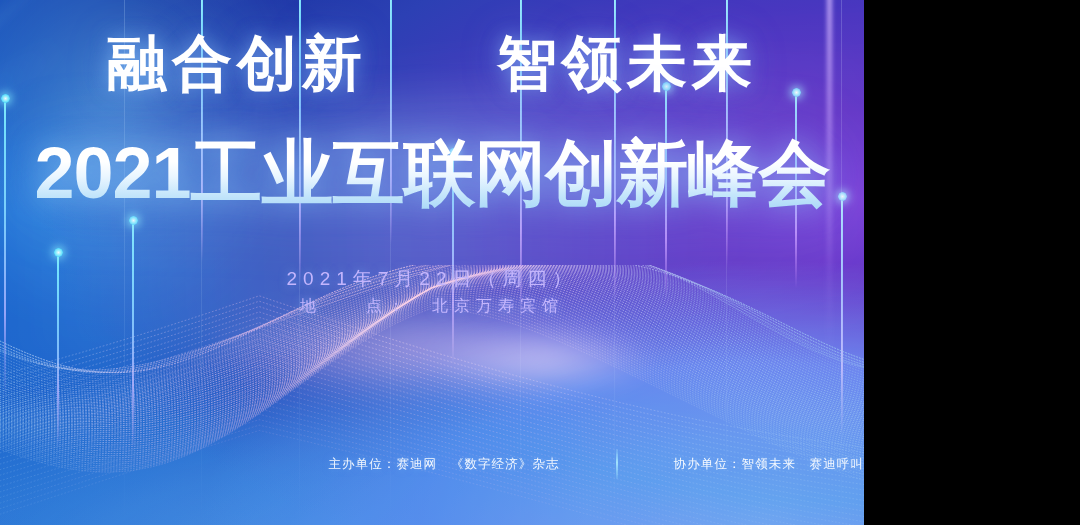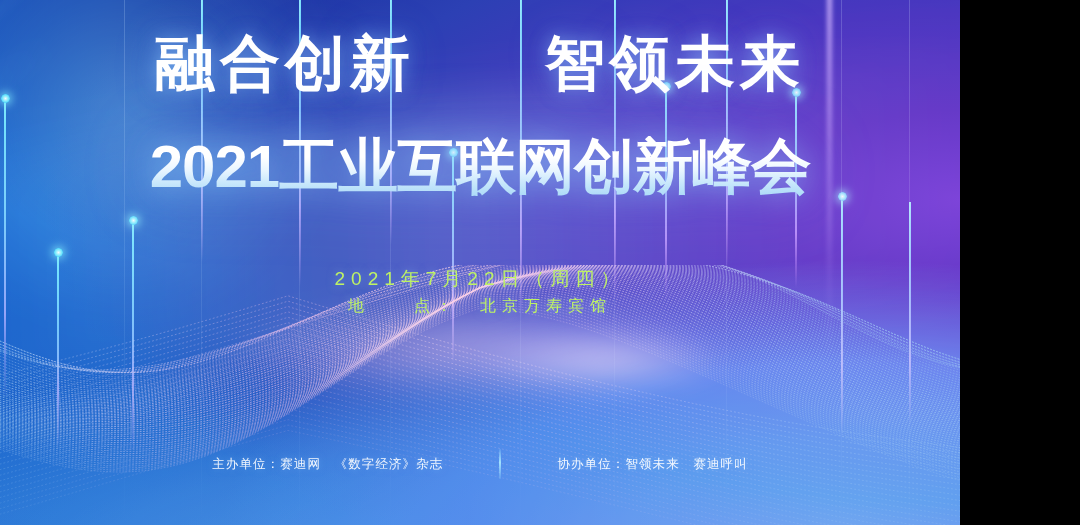--- a/index.html
+++ b/index.html
@@ -4,21 +4,21 @@
 <title>Conference Poster</title>
 <style>
   html, body {
     margin: 0;
     padding: 0;
     background: #000;
   }
 
   #poster {
     position: relative;
-    width: 960px;
+    width: 864px;
     height: 525px;
     overflow: hidden;
     font-family: "Liberation Sans", "DejaVu Sans", sans-serif;
     background: #1e4fc0;
     user-select: none;
   }
 
   
 
   .bg-base {
@@ -151,39 +151,39 @@
     line-height: 1;
     text-shadow: 0 0 18px rgba(150,205,255,.55), 0 0 40px rgba(110,175,255,.35);
     white-space: pre;
   }
 
   .main-title {
     position: absolute;
     left: 0; right: 0;
     top: 136px;
     text-align: center;
-    font-size: 60px;
+    font-size: 72px;
     font-weight: 900;
     line-height: 1.04;
     letter-spacing: -1px;
     white-space: pre;
     background: linear-gradient(to bottom, #ffffff 0%, #ffffff 34%, #eaf6ff 54%, #c5e6fb 78%, #a8d8f7 100%);
     -webkit-background-clip: text;
     background-clip: text;
     color: transparent;
     -webkit-text-fill-color: transparent;
     filter: drop-shadow(0 0 14px rgba(150,210,255,.60)) drop-shadow(0 0 34px rgba(110,180,255,.34));
   }
 
   .meta {
     position: absolute;
     left: 0; right: 0;
     top: 264px;
     text-align: center;
-    color: #bef264;
+    color: #c4b5fd;
   }
   .meta-date {
     font-size: 19px;
     letter-spacing: 6px;
     line-height: 1.55;
     text-shadow: 0 0 10px rgba(140,200,255,.55);
     white-space: pre;
   }
   .meta-place {
     font-size: 16px;
@@ -192,21 +192,21 @@
     text-shadow: 0 0 10px rgba(140,200,255,.55);
     white-space: pre;
   }
 
   .footer {
     position: absolute;
     left: 0; right: 0;
     bottom: 46px;
     display: flex;
     align-items: center;
-    justify-content: center;
+    justify-content: flex-end;
     gap: 56px;
   }
   .footer-text {
     font-size: 12.5px;
     color: rgba(255,255,255,.93);
     letter-spacing: 1.1px;
     white-space: pre;
     text-shadow: 0 0 7px rgba(120,185,255,.55);
   }
   .footer-divider {

